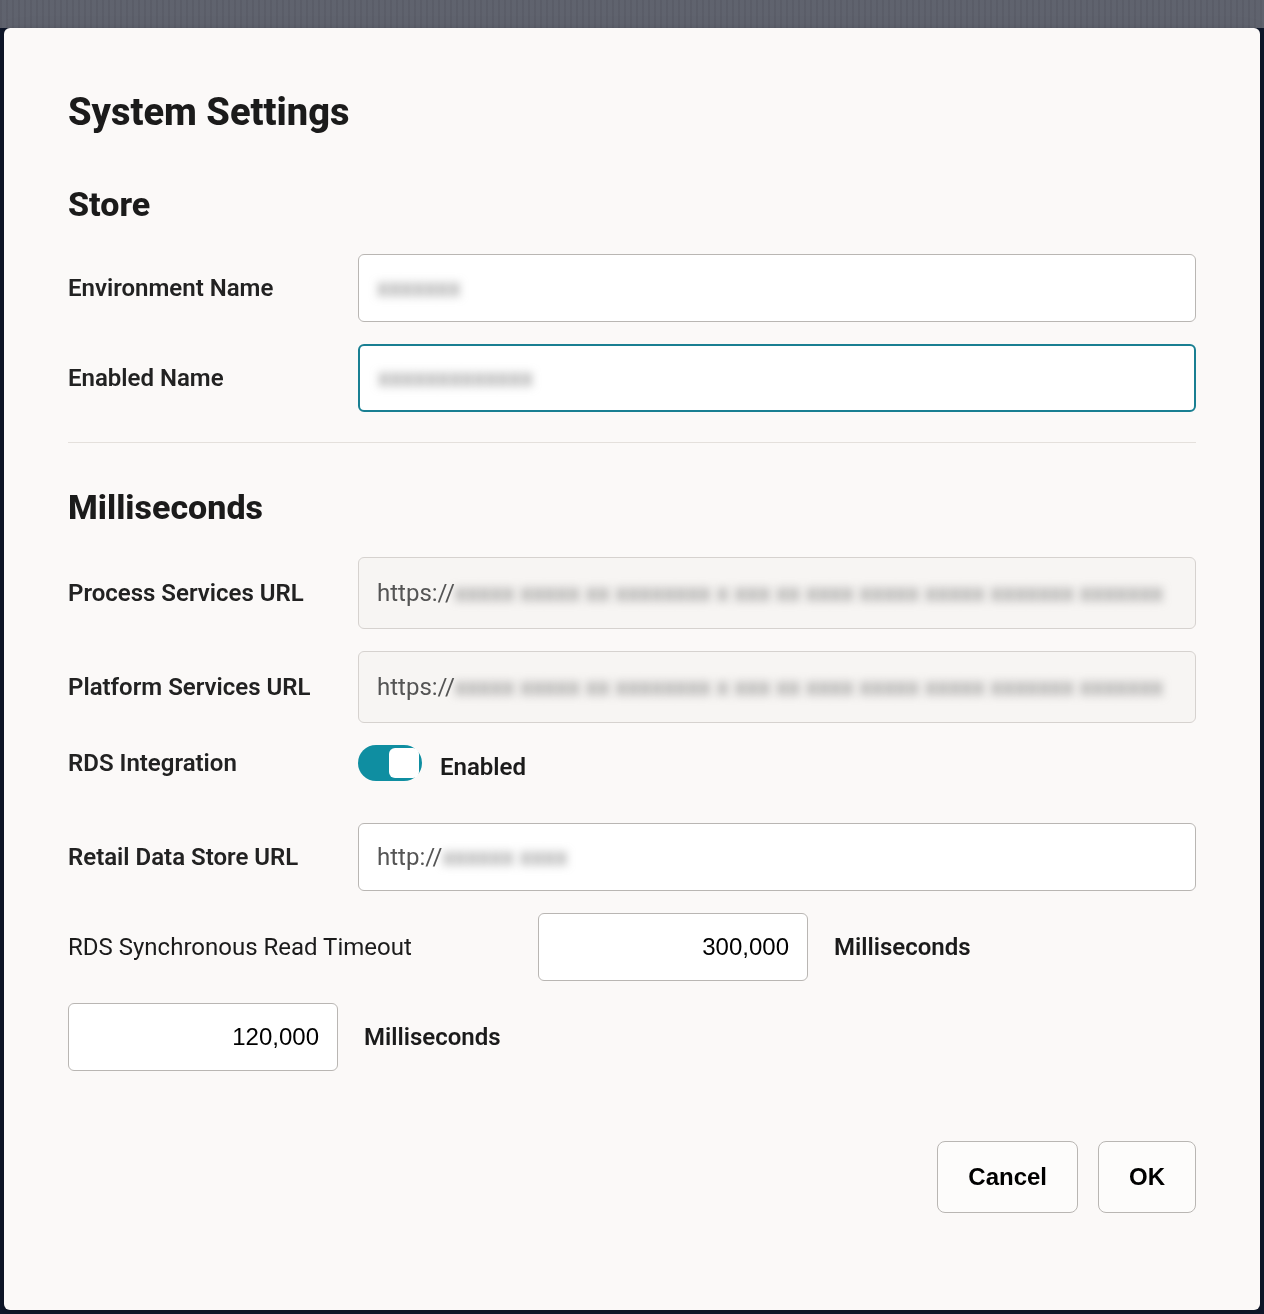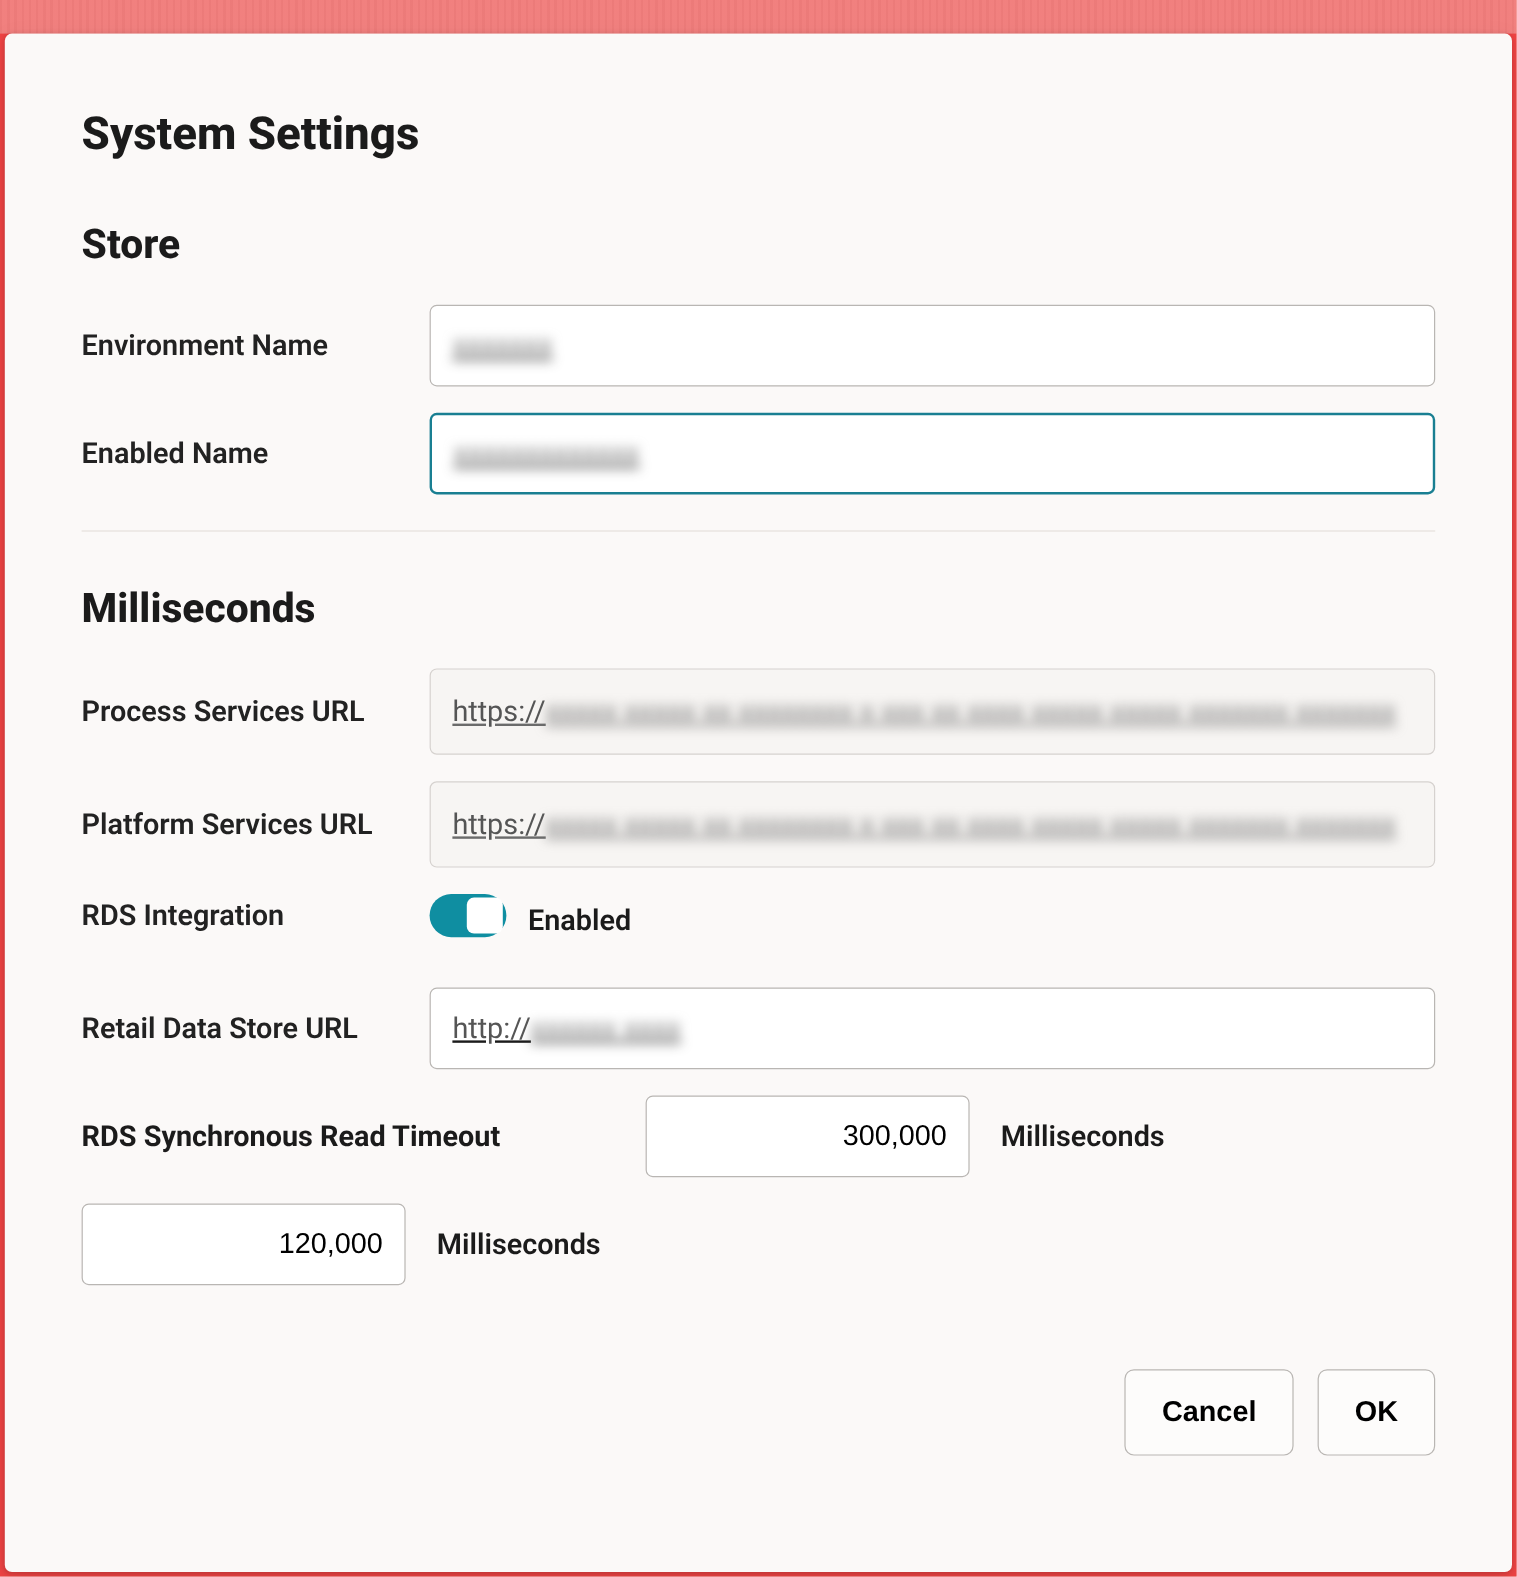--- a/index.html
+++ b/index.html
@@ -6,21 +6,21 @@
   html, body {
     margin: 0;
     padding: 0;
     font-family: -apple-system, BlinkMacSystemFont, "Segoe UI", Roboto, Helvetica, Arial, sans-serif;
     background: #fbf9f8;
     color: #1b1b1b;
   }
   .backdrop {
     width: 1264px;
     min-height: 1314px;
-    background: #ef4444;
+    background: #0f172a;
     position: relative;
   }
   .texture {
     height: 28px;
     width: 100%;
     background: repeating-linear-gradient(90deg, #e7e0dc 0 2px, #f5f0ec 2px 6px);
     opacity: .35;
   }
   .dialog {
     position: absolute;
@@ -71,21 +71,20 @@
   .text-input.readonly {
     background: #f7f5f3;
     border: 1px solid #d6d2cf;
     color: #6b6b6b;
     height: 72px;
   }
   .blurred-val {
     display: inline-flex;
     align-items: flex-start;
     gap: 0;
-    text-decoration: underline;
   }
   .blur-prefix { color:#555; }
   .blur-chunk {
     filter: blur(5px);
     color:#777;
     user-select: none;
   }
   hr.divider {
     border: none;
     border-top: 1px solid #e4e0dc;
@@ -116,21 +115,21 @@
   }
   
   .timeout-row {
     display: flex;
     align-items: center;
     margin-bottom: 22px;
   }
   .timeout-label {
     width: 470px;
     font-size: 24px;
-    font-weight: 700;
+    font-weight: 400;
     padding-right: 20px;
   }
   .timeout-input {
     width: 270px;
     height: 68px;
     border: 1px solid #b9b6b3;
     border-radius: 6px;
     background: #fff;
     font-size: 24px;
     padding: 0 18px;

